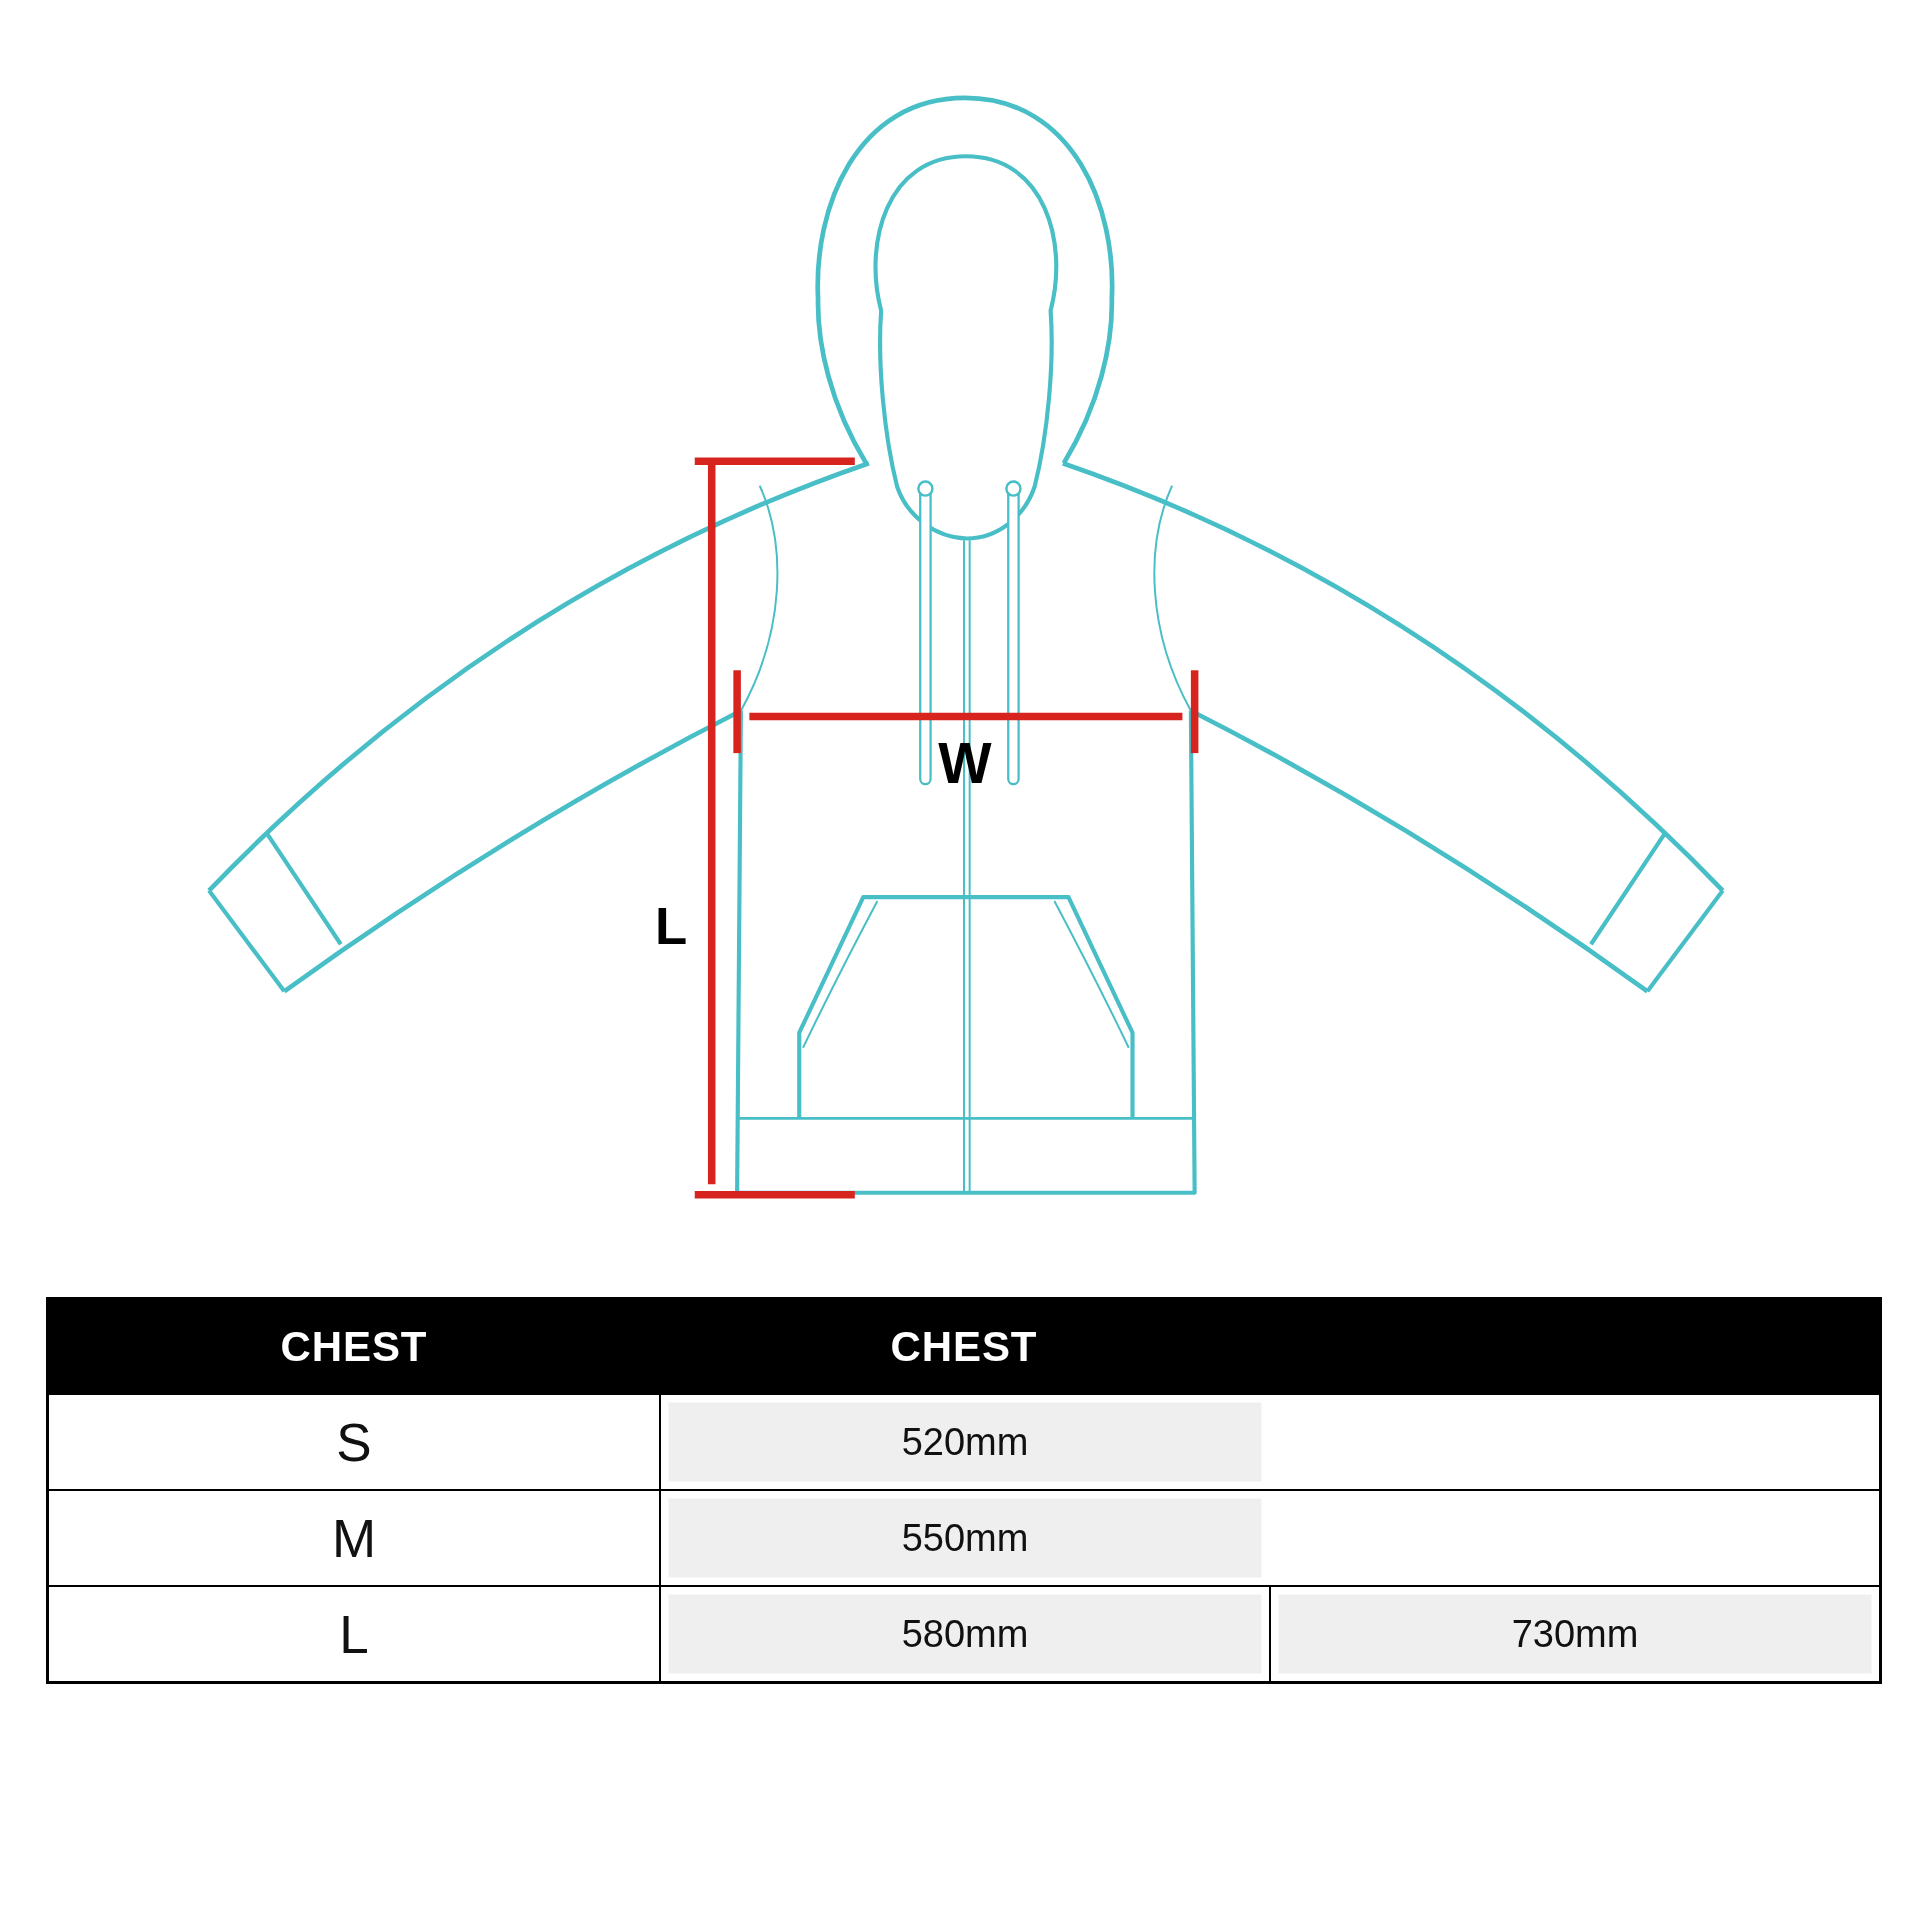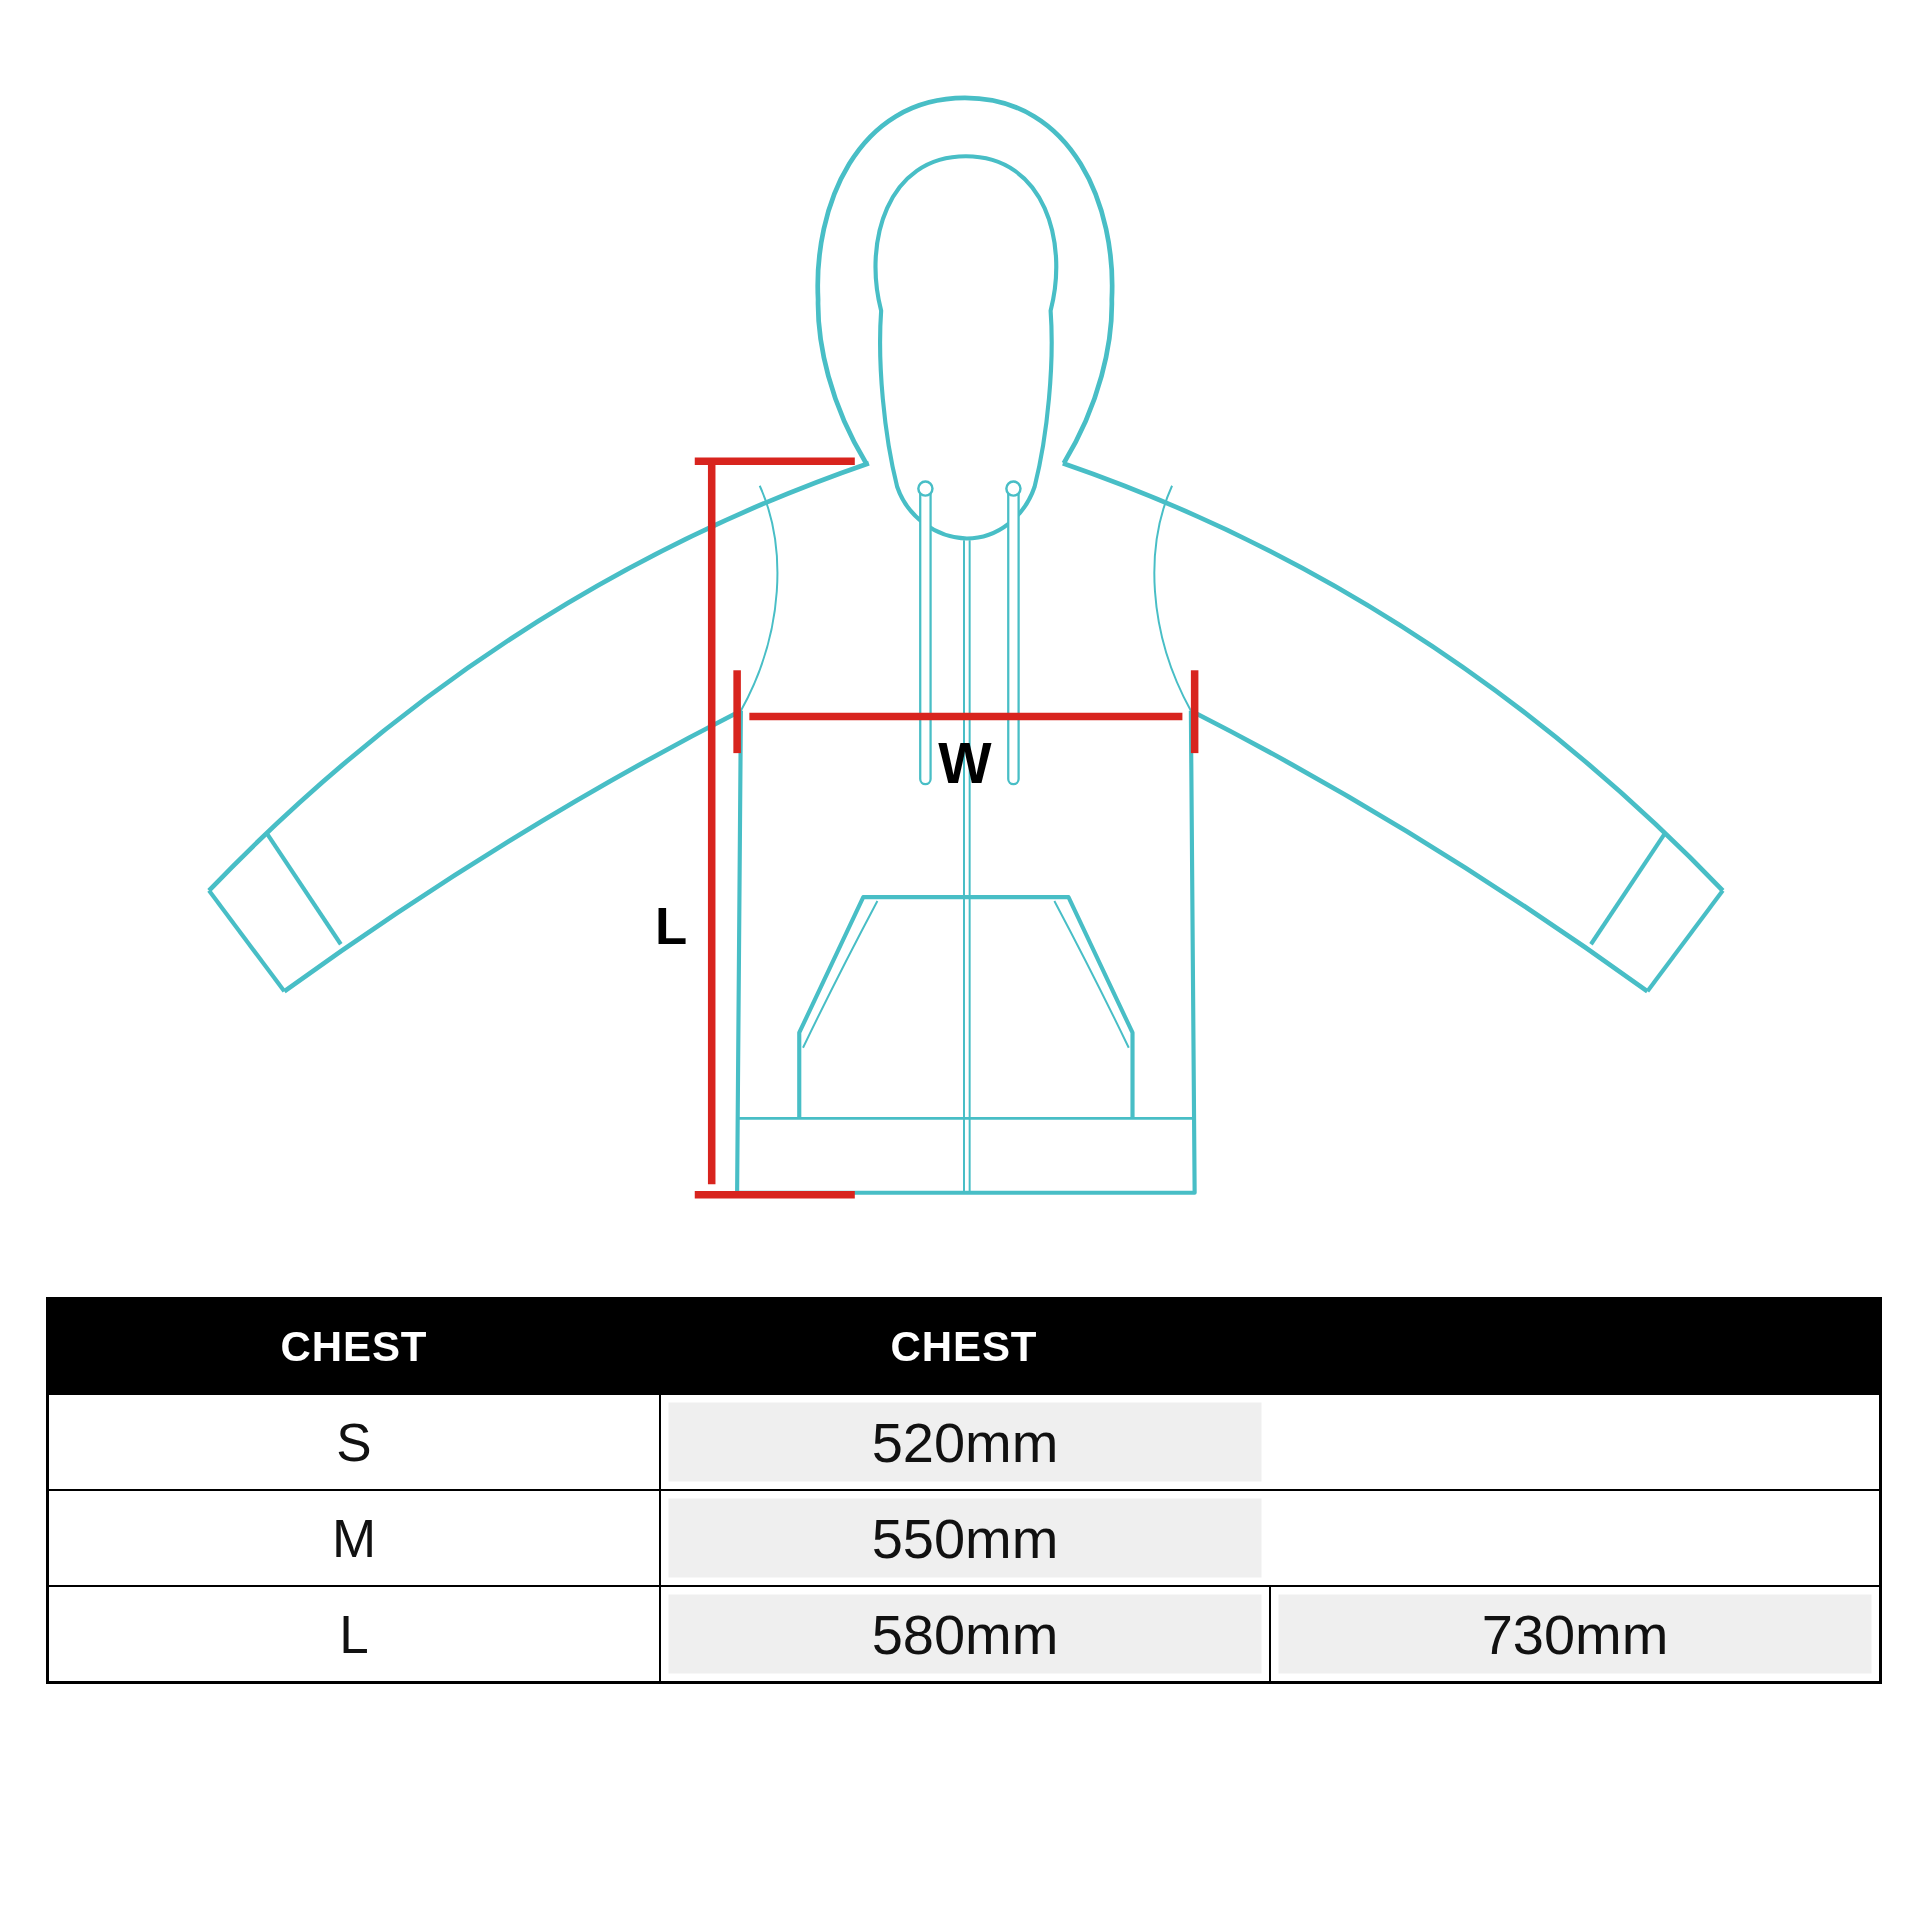--- a/index.html
+++ b/index.html
@@ -42,21 +42,21 @@
     display:flex;align-items:center;justify-content:center;
     box-sizing:border-box;
   }
   .t-cell + .t-cell{border-left:2.8px solid var(--table_border);text-align:right;}
   .t-row.header .t-cell{border-left:none;}
   .head-cell{
     color:var(--table_header_text);font-size:42px;font-weight:bold;letter-spacing:0.9px;
   }
   .size-cell{background:var(--cell_white);font-size:53px;color:#111;}
   .val-cell{
-    background:var(--cell_gray);font-size:56px;color:#111;
+    background:var(--cell_gray);font-size:38px;color:#111;
     box-shadow:inset 0 0 0 7.5px #fff;
   }
 </style>
 </head>
 <body>
 
 <div class="canvas">
 
   <svg class="diagram-svg" viewBox="0 0 2048 2048">
 

